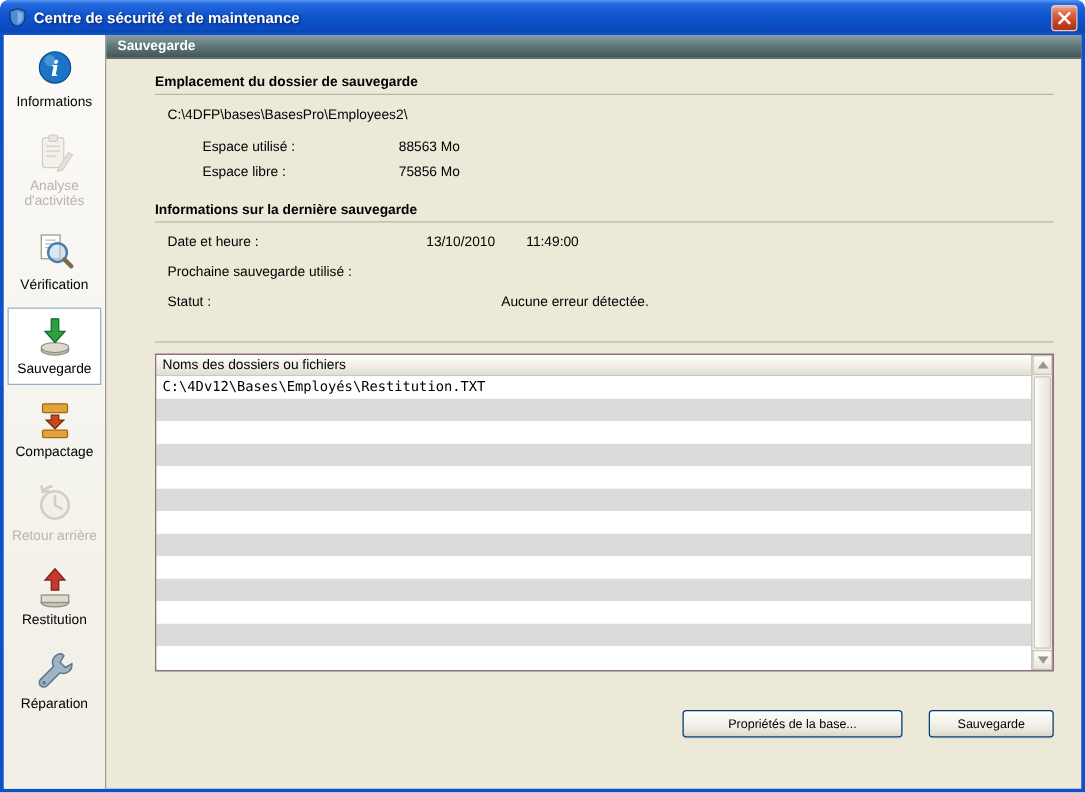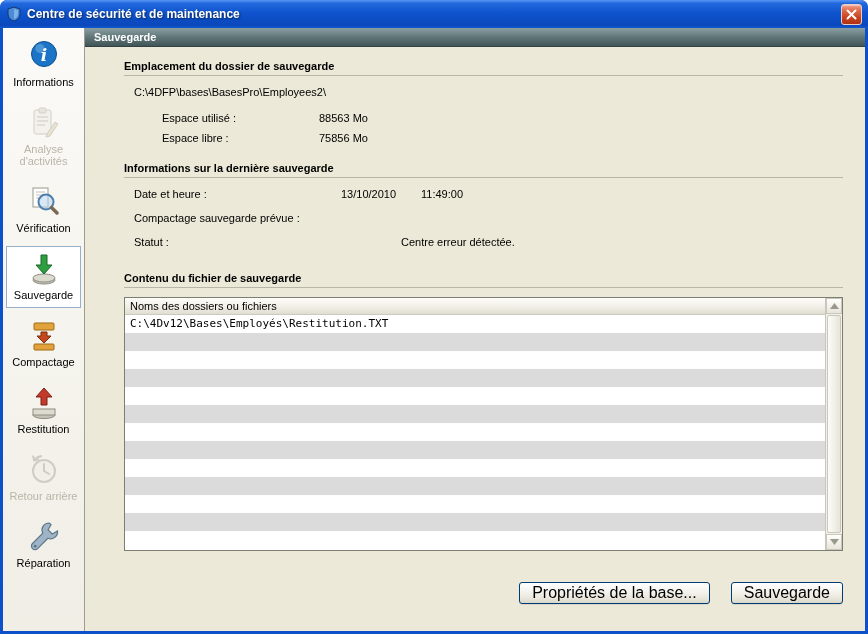--- a/index.html
+++ b/index.html
@@ -61,21 +61,21 @@
 
   .scrollbar { flex: 0 0 17px; border-left: 1px solid #C9C6BA; background: #F2F0E9; display: flex; flex-direction: column; }
   .sb-btn { flex: 0 0 16px; display: flex; align-items: center; justify-content: center; cursor: pointer;
     background: linear-gradient(180deg, #FEFEFD, #E7E5DB); border: 1px solid #C9C6BA; }
   .sb-track { flex: 1; position: relative; }
   .sb-thumb { position: absolute; left: 1px; right: 1px; top: 1px; bottom: 1px; border: 1px solid #C9C6BA; border-radius: 2px; cursor: pointer;
     background: linear-gradient(90deg, #FCFCFA, #E6E4DA); }
 
   
   .footer { margin-top: 31px; display: flex; justify-content: flex-end; gap: 21px; }
-  .xp-btn { height: 22px; padding: 0 12px; border: 1px solid #003C74; border-radius: 3px; font-family: inherit; font-size: 16px; color: #000; cursor: pointer;
+  .xp-btn { height: 22px; padding: 0 12px; border: 1px solid #003C74; border-radius: 3px; font-family: inherit; font-size: 10px; color: #000; cursor: pointer;
     background: linear-gradient(180deg, #FFFFFF 0%, #F5F4EE 40%, #EAE8DD 75%, #D9D6C9 100%); box-shadow: 0 1px 0 rgba(0,0,0,.08); }
   .xp-btn.wide { min-width: 176px; }
   .xp-btn.narrow { min-width: 100px; }
 </style>
 </head>
 <body>
 
 <div class="window">
 
   <div class="titlebar">
@@ -154,41 +154,41 @@
         <span style="display:flex;">
           <svg width="34" height="34" viewBox="0 0 34 34">
             <rect x="7" y="4" width="20" height="7" rx="1" fill="#E2A23C" stroke="#9E6B14"></rect>
             <path d="M14 13 h6 v4 h4 l-7 7 -7 -7 h4 z" fill="#C4491F" stroke="#7E2A0C"></path>
             <rect x="7" y="25" width="20" height="6" rx="1" fill="#E2A23C" stroke="#9E6B14"></rect>
           </svg>
         </span>
         <span class="side-label">Compactage</span>
       </div>
 
-      <div class="side-item">
-        <span style="display:flex;">
-          <svg width="34" height="34" viewBox="0 0 34 34">
-            <ellipse cx="17" cy="29" rx="11" ry="3.5" fill="#C7C4BA" stroke="#8F8C80"></ellipse>
-            <rect x="6" y="23" width="22" height="6" fill="#DDDAD0" stroke="#8F8C80"></rect>
-            <path d="M17 2 l8 9 h-5 v8 h-6 v-8 h-5 z" fill="#C23A2B" stroke="#7E1F14"></path>
-          </svg>
-        </span>
-        <span class="side-label">Restitution</span>
-      </div>
-
       <div class="side-item disabled">
         <span style="display:flex;">
           <svg width="34" height="34" viewBox="0 0 34 34">
             <circle cx="17" cy="18" r="11" fill="#F0EEE7" stroke="#ADAA9D" stroke-width="2"></circle>
             <path d="M17 11 v7 l5 3" fill="none" stroke="#ADAA9D" stroke-width="2" stroke-linecap="round"></path>
             <path d="M7 7 a13 13 0 0 1 8 -4" fill="none" stroke="#ADAA9D" stroke-width="2"></path>
             <path d="M6 2.5 l1.2 5 5 -1.2" fill="none" stroke="#ADAA9D" stroke-width="2"></path>
           </svg>
         </span>
         <span class="side-label">Retour arrière</span>
+      </div>
+
+      <div class="side-item">
+        <span style="display:flex;">
+          <svg width="34" height="34" viewBox="0 0 34 34">
+            <ellipse cx="17" cy="29" rx="11" ry="3.5" fill="#C7C4BA" stroke="#8F8C80"></ellipse>
+            <rect x="6" y="23" width="22" height="6" fill="#DDDAD0" stroke="#8F8C80"></rect>
+            <path d="M17 2 l8 9 h-5 v8 h-6 v-8 h-5 z" fill="#C23A2B" stroke="#7E1F14"></path>
+          </svg>
+        </span>
+        <span class="side-label">Restitution</span>
       </div>
 
       <div class="side-item">
         <span style="display:flex;">
           <svg width="34" height="34" viewBox="0 0 34 34">
             <path d="M22 3 a7 7 0 0 0 -6.2 10.2 L5.5 23.5 a3.6 3.6 0 0 0 5.1 5.1 L20.9 18.3 A7 7 0 0 0 30.5 11 l-5.2 3 -4.2 -4.2 3 -5.2 A7 7 0 0 0 22 3 z" fill="#9FB4C6" stroke="#5F7688" stroke-width="1.2"></path>
             <circle cx="8.2" cy="26.2" r="1.4" fill="#5F7688"></circle>
           </svg>
         </span>
         <span class="side-label">Réparation</span>
@@ -223,31 +223,30 @@
         <div class="sec2">
           <div class="section-title">Informations sur la dernière sauvegarde</div>
           <div class="rule"></div>
           <div class="indent">
             <div class="kv2">
               <span class="k-date">Date et heure :</span>
               <span class="v-date">13/10/2010</span>
               <span>11:49:00</span>
             </div>
             <div class="kv2">
-              <span>Compactage sauvegarde prévue :</span>
+              <span>Prochaine sauvegarde utilisé :</span>
             </div>
             <div class="kv2">
               <span class="k-status">Statut :</span>
-              <span>Centre erreur détectée.</span>
+              <span>Aucune erreur détectée.</span>
             </div>
           </div>
         </div>
 
         <div class="sec3">
-          <div class="section-title">Contenu du fichier de sauvegarde</div>
           <div class="rule"></div>
         </div>
 
         <div class="list-box">
           <div class="list-main">
             <div class="list-header">Noms des dossiers ou fichiers</div>
             <div class="list-row row-white mono"><span>C:\4Dv12\Bases\Employés\Restitution.TXT</span></div>
             <div class="list-row row-gray"></div>
             <div class="list-row row-white"></div>
             <div class="list-row row-gray"></div>

